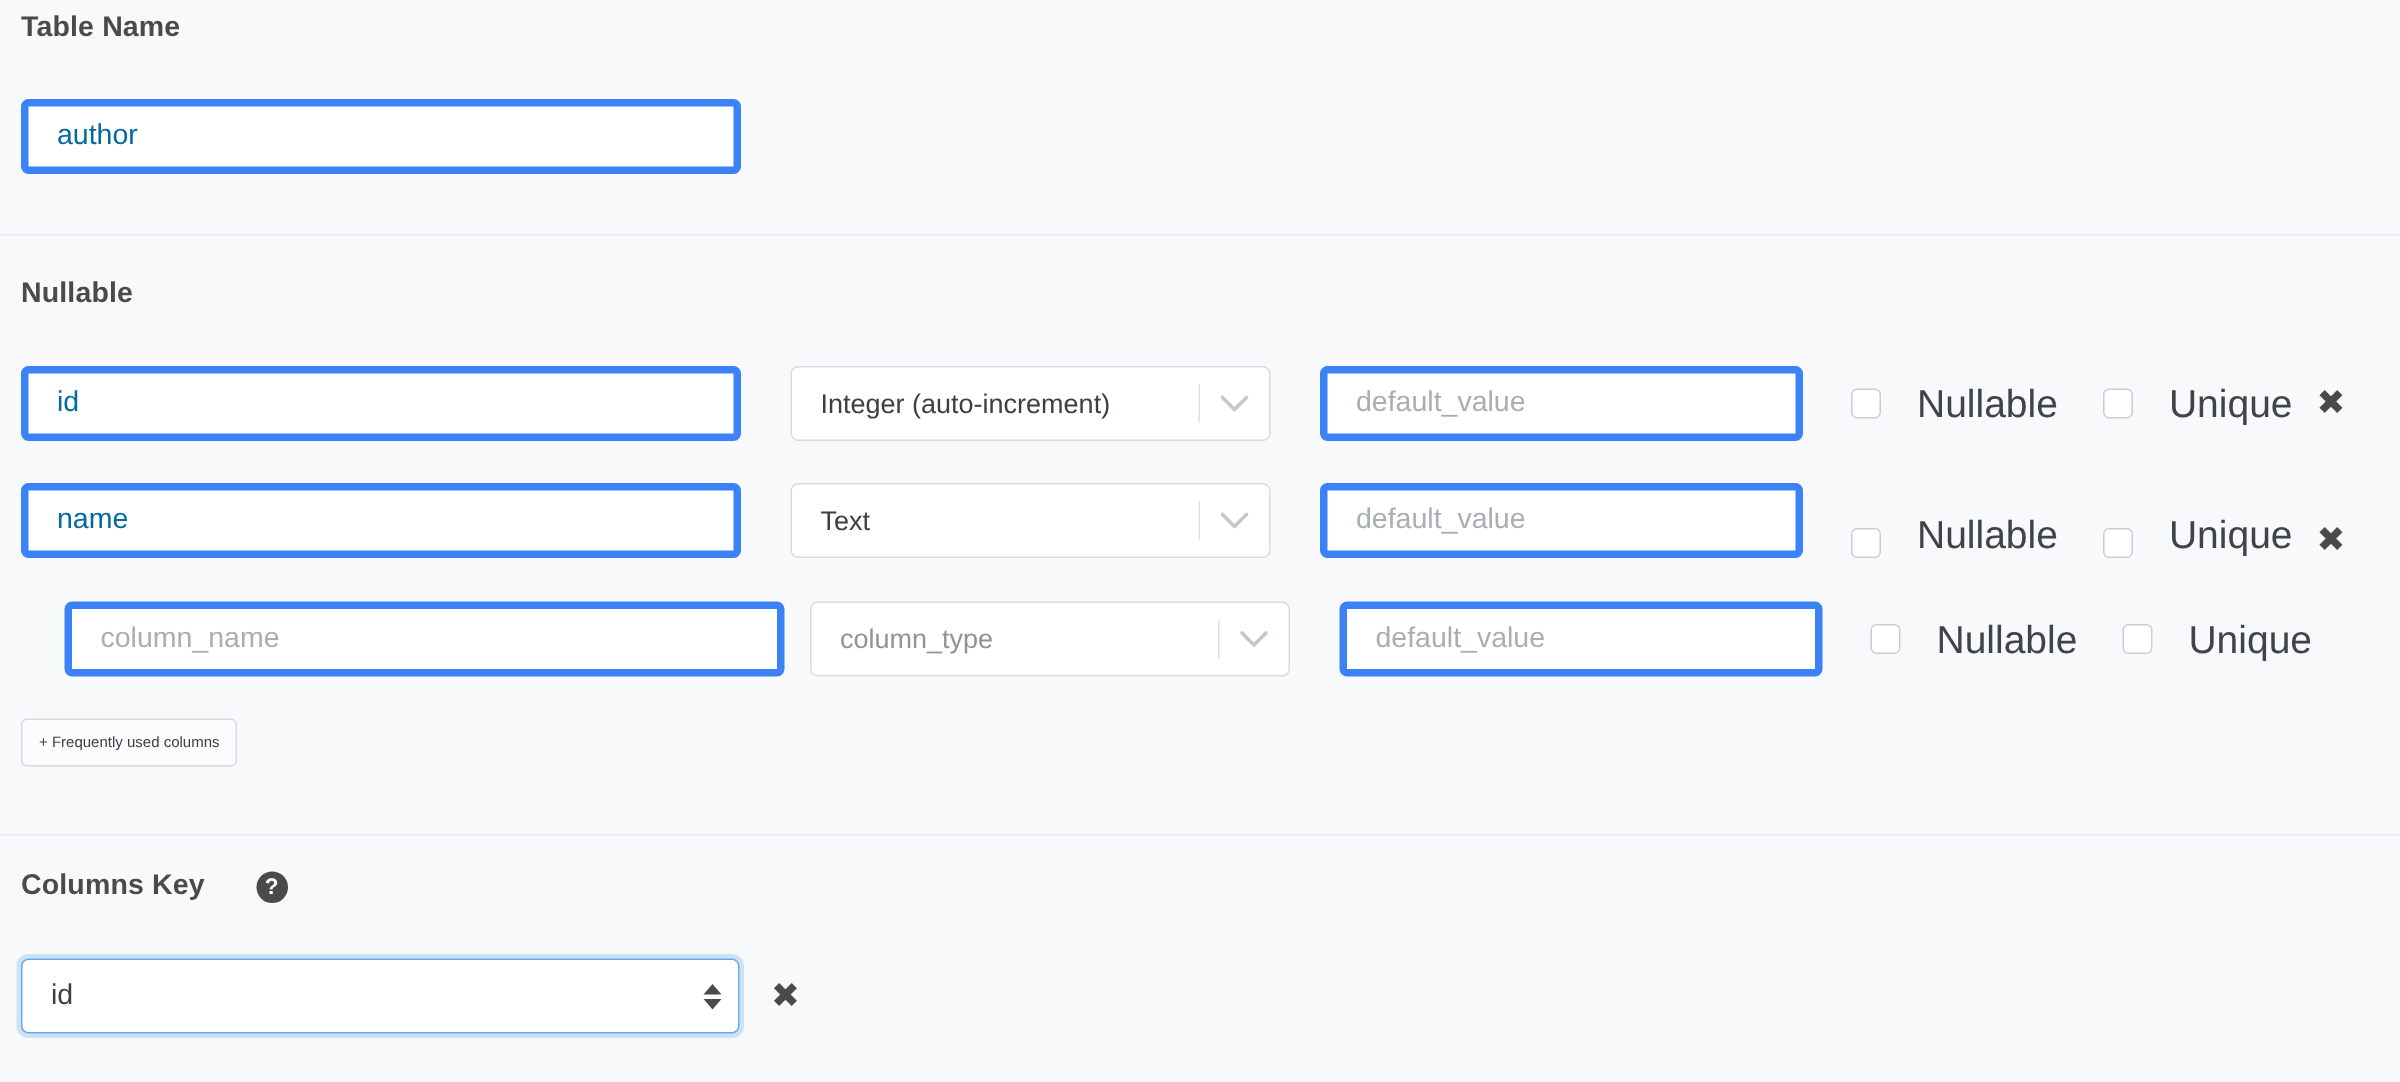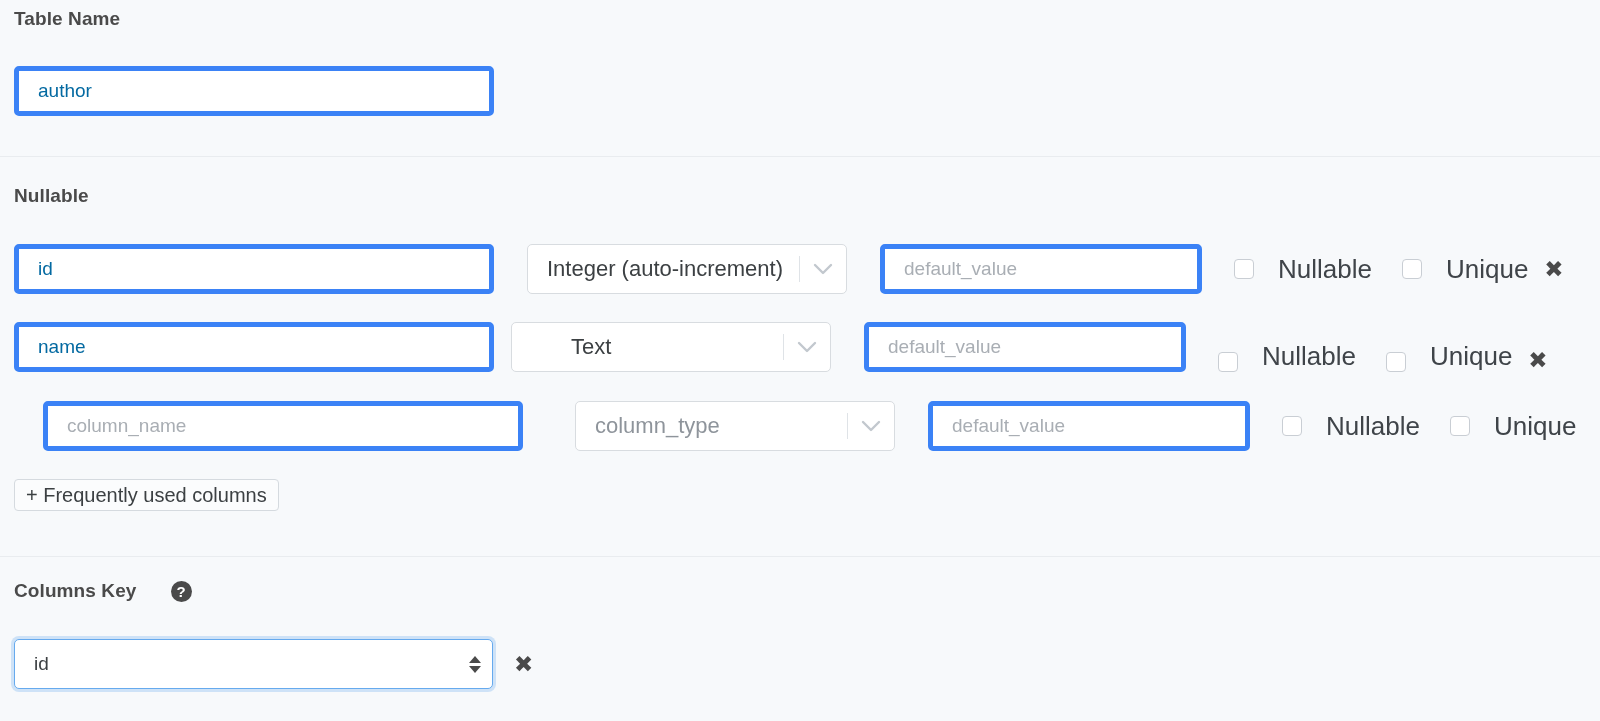--- a/index.html
+++ b/index.html
@@ -55,21 +55,21 @@
     height: 50px;
     border: 1px solid #d8dce0;
     border-radius: 5px;
     background: #ffffff;
     display: flex;
     align-items: center;
   }
   .selwrap .selvalue {
     flex: 1;
     padding-left: 19px;
-    font-size: 22px;
+    font-size: 18px;
     color: #3c4043;
     white-space: nowrap;
     overflow: hidden;
   }
   .selwrap.placeholder .selvalue { color: #8e949b; }
   .selwrap .seldiv {
     width: 1px;
     height: 26px;
     background: #dfe3e7;
     margin-right: 0px;
@@ -119,21 +119,21 @@
   }
 
   
   .freqbtn {
     box-sizing: border-box;
     height: 32px;
     border: 1px solid #d5dadf;
     border-radius: 4px;
     background: #fbfcfd;
     font-family: "Liberation Sans", sans-serif;
-    font-size: 20px;
+    font-size: 10px;
     color: #3c4043;
     padding: 0 11px;
     cursor: pointer;
     white-space: nowrap;
   }
 
   
   .helpicon {
     width: 21px;
     height: 21px;
@@ -229,21 +229,21 @@
       <span class="cblabel" style="margin-left:24px;">Unique</span>
 
       <span class="xbtn" style="margin-left:16px;">✖</span>
     </div>
   </div>
 
   <div class="abs" style="left:14px; top:322px;">
     <div style="display:flex; align-items:flex-end;">
       <input class="tinput" style="width: 480px;" value="name">
 
-      <div class="selwrap" style="width:320px; margin-left:17px;padding-left:40px;">
+      <div class="selwrap" style="width:320px; margin-left:33px;">
         <span class="selvalue">Text</span>
         <span class="seldiv"></span>
         <span class="selchev">
           <svg width="20" height="12" viewBox="0 0 20 12">
               <path d="M2 2 L10 10 L18 2" stroke="#c2c8ce" stroke-width="2.4" fill="none" stroke-linecap="round" stroke-linejoin="round"></path>
             </svg>
         </span>
       </div>
 
       <input class="tinput" style="width: 322px; margin-left: 33px;" placeholder="default_value">
@@ -255,21 +255,21 @@
       <span class="cblabel" style="margin-left:24px;">Unique</span>
 
       <span class="xbtn" style="margin-left:16px;">✖</span>
     </div>
   </div>
 
   <div class="abs" style="left:14px; top:401px;">
     <div style="display:flex; align-items:center;padding-left:29px;">
       <input class="tinput" style="width: 480px;" placeholder="column_name">
 
-      <div class="selwrap placeholder" style="width:320px; margin-left:52px;">
+      <div class="selwrap placeholder" style="width:320px; margin-left:17px;">
         <span class="selvalue">column_type</span>
         <span class="seldiv"></span>
         <span class="selchev">
           <svg width="20" height="12" viewBox="0 0 20 12">
               <path d="M2 2 L10 10 L18 2" stroke="#c2c8ce" stroke-width="2.4" fill="none" stroke-linecap="round" stroke-linejoin="round"></path>
             </svg>
         </span>
       </div>
 
       <input class="tinput" style="width: 322px; margin-left: 33px;" placeholder="default_value">

